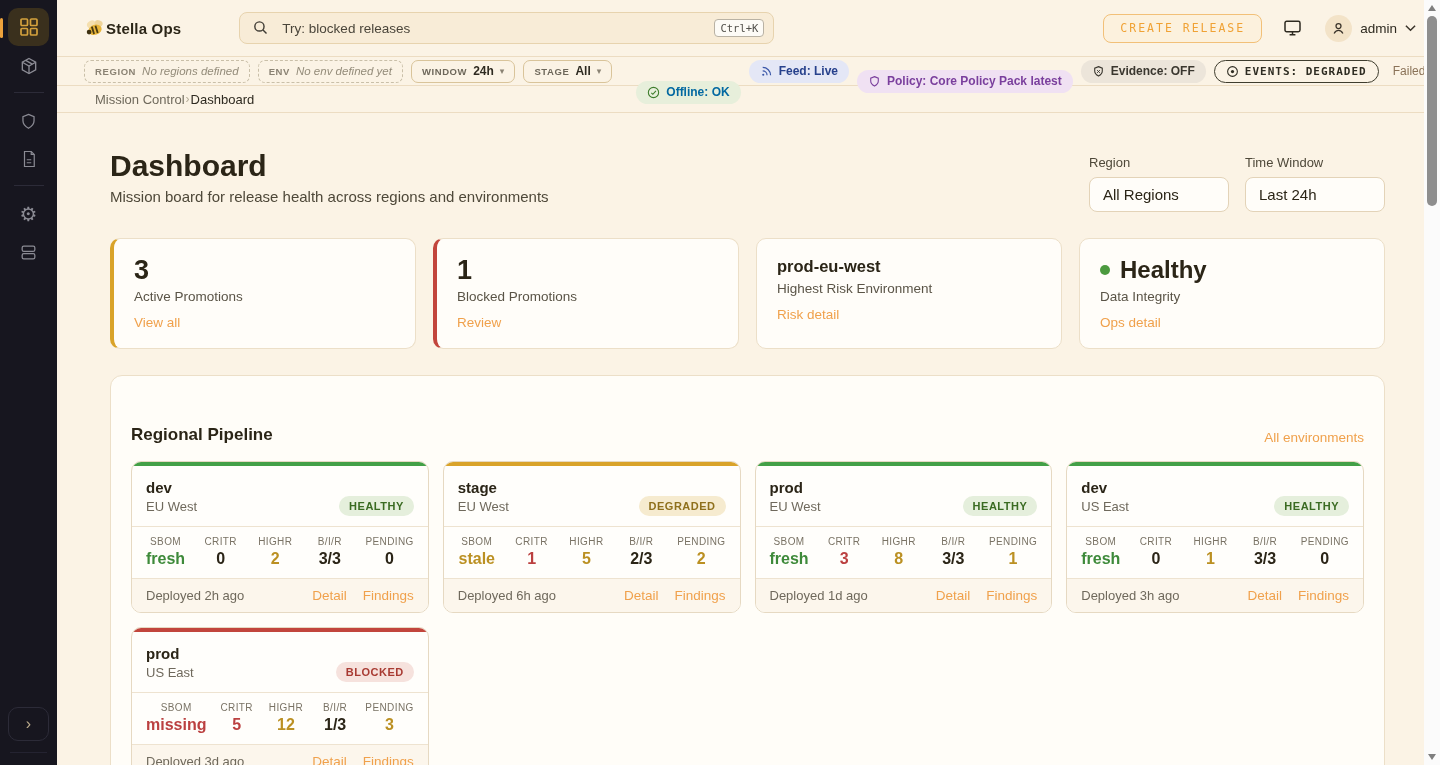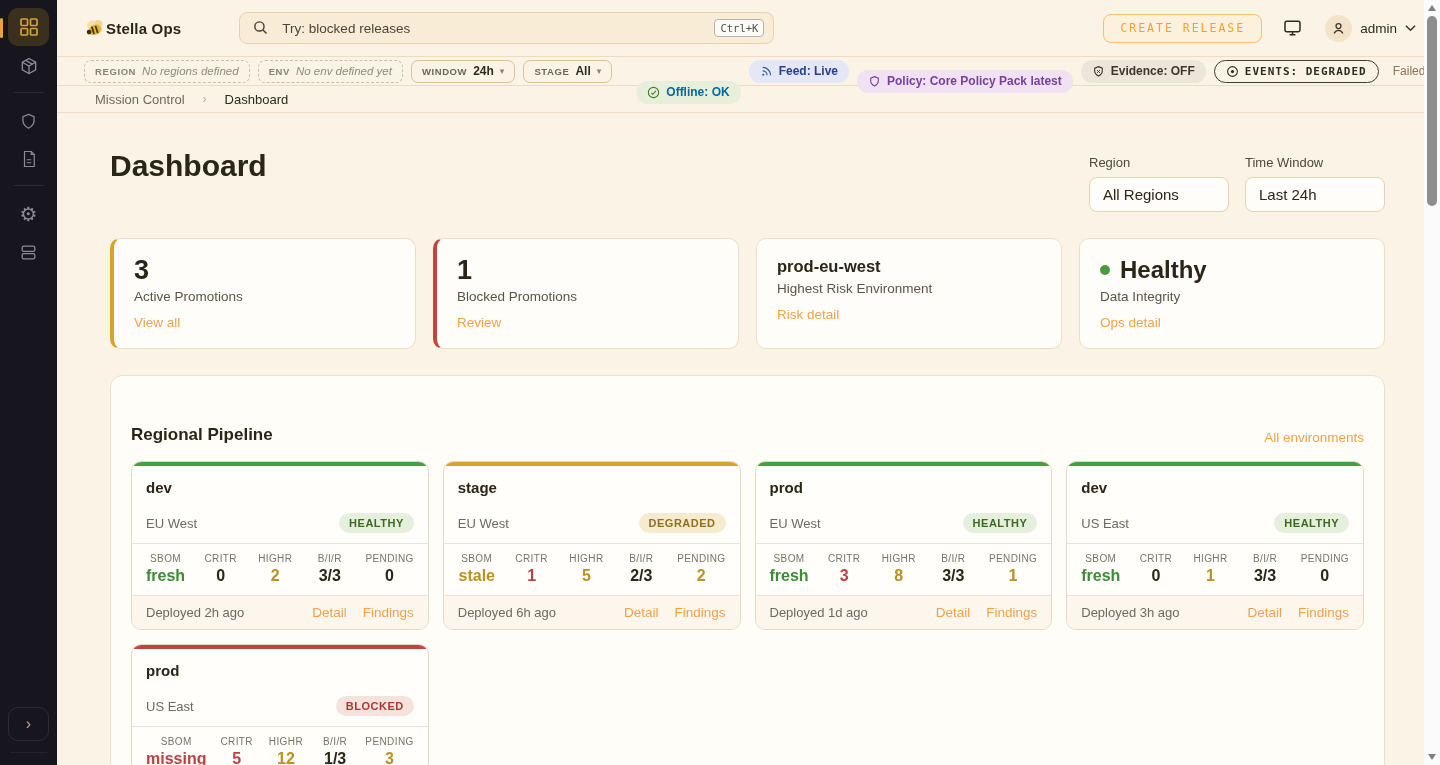--- a/index.html
+++ b/index.html
@@ -77,21 +77,21 @@
   .vdivider { width:1px; height:18px; background:#d8cdb9; margin:0 4px; }
   .pill { display:flex; align-items:center; gap:6px; height:23px; padding:0 11px; border-radius:12px; font-size:12px; font-weight:600; }
   .pill-green { background:#e7efdb; color:#0369a1;margin-top:42px; }
   .pill-blue  { background:#e4e7f6; color:#27418c; }
   .pill-purple{ background:#f0e1f3; color:#7a3f9d;margin-top:20px; }
   .pill-gray  { background:#ece5da; color:#3a372f; }
   .pill-outline { border:1.5px solid #3f3d2e; background:transparent; color:#2e2c22; font-size:11px; font-weight:700; letter-spacing:1px; border-radius:13px; }
   .ctx-warning { font-size:12px; color:#8a7258; margin-left:6px; }
 
   
-  .breadcrumb { height:27px; border-bottom:1px solid #ecdcc2; display:flex; align-items:center; padding-left:38px; gap:18px; font-size:13px; }
+  .breadcrumb { height:27px; border-bottom:1px solid #ecdcc2; display:flex; align-items:center; padding-left:38px; gap:1px; font-size:13px; }
   .bc-parent { color:#6f695c; cursor:pointer; }
   .bc-sep { color:#b5ac99; font-size:12px; }
   .bc-current { color:#2e2a20; }
 
   
   .main { flex:1; padding:34px 55px 0 53px; overflow:hidden; }
   .title-row { display:flex; justify-content:space-between; align-items:flex-start; }
   .page-title { font-size:30px; font-weight:700; color:#2b2517; line-height:38px; }
   .page-subtitle { font-size:15px; color:#4e4839; line-height:24px; }
   .global-filters { display:flex; gap:16px; padding-top:8px; }
@@ -124,21 +124,21 @@
   }
   .pipeline-head { display:flex; justify-content:space-between; align-items:center; }
   .pipeline-title { font-size:17px; font-weight:700; color:#2b2517;margin-top:29px; }
   .pipeline-link { font-size:13.5px; color:#f0a14c; cursor:pointer;margin-top:33px; }
   .pgrid { display:grid; grid-template-columns:repeat(4,1fr); gap:14px; margin-top:16px; }
   .pcard { background:#fffefb; border:1px solid #e6d9c2; border-radius:10px; overflow:hidden; display:flex; flex-direction:column; }
   .pcard-top { height:4px; }
   .top-green { background:#43a047; } .top-amber { background:#d9a32a; } .top-red { background:#c2453c; }
   .pcard-head { display:flex; justify-content:space-between; align-items:flex-end; padding:12px 14px 10px; }
   .pcard-name { font-size:15px; font-weight:700; line-height:19px; }
-  .pcard-region { font-size:13px; color:#6f695c; line-height:18px; margin-top:18px; }
+  .pcard-region { font-size:13px; color:#6f695c; line-height:18px; margin-top:1px; }
   .badge { font-size:11px; font-weight:700; letter-spacing:.5px; padding:4px 10px; border-radius:11px; margin-top:2px; }
   .badge-green { background:#e5efdc; color:#3a6b22; }
   .badge-amber { background:#f6ebcf; color:#8f701c; }
   .badge-red   { background:#f6e2dd; color:#a83a32; }
   .pcard-metrics { display:flex; justify-content:space-between; padding:9px 14px 10px; border-top:1px solid #eee3d0; border-bottom:1px solid #eee3d0; }
   .metric { display:flex; flex-direction:column; align-items:center; min-width:38px; }
   .metric-label { font-size:10px; letter-spacing:.4px; color:#7a7365; }
   .metric-value { font-size:16px; font-weight:700; margin-top:3px; }
   .tone-green { color:#3e8a3a; } .tone-amber { color:#bb9022; } .tone-red { color:#bb4040; } .tone-dark { color:#2b2517; }
   .pcard-foot { display:flex; justify-content:space-between; align-items:center; padding:9px 14px; background:#fcf6ec; flex:1; }
@@ -310,20 +310,21 @@
   <div class="breadcrumb">
     <span class="bc-parent">Mission Control</span>
     <span class="bc-sep">›</span>
     <span class="bc-current">Dashboard</span>
   </div>
 
   <main class="main">
     <div class="title-row">
       <div>
         <h1 class="page-title">Dashboard</h1>
+        <div class="page-subtitle">Mission board for release health across regions and environments</div>
       </div>
       <div class="global-filters">
         <div>
           <div class="gf-label">Region</div>
           <div class="gf-select">
             <span>All Regions</span>
           </div>
         </div>
         <div>
           <div class="gf-label">Time Window</div>

